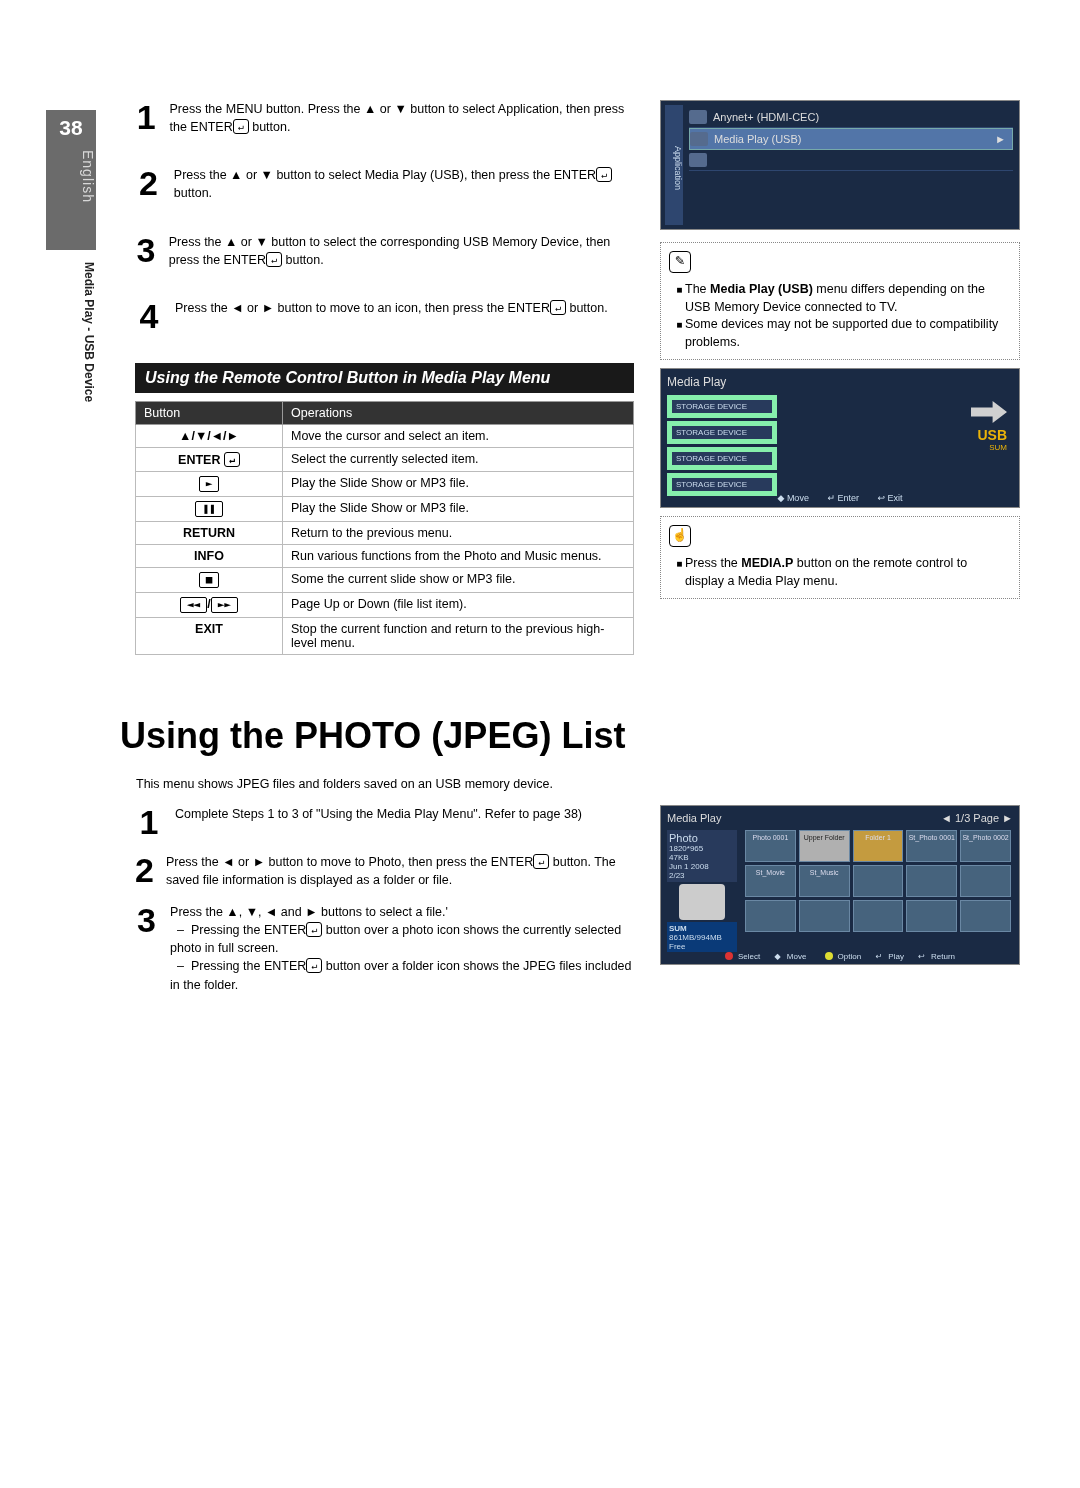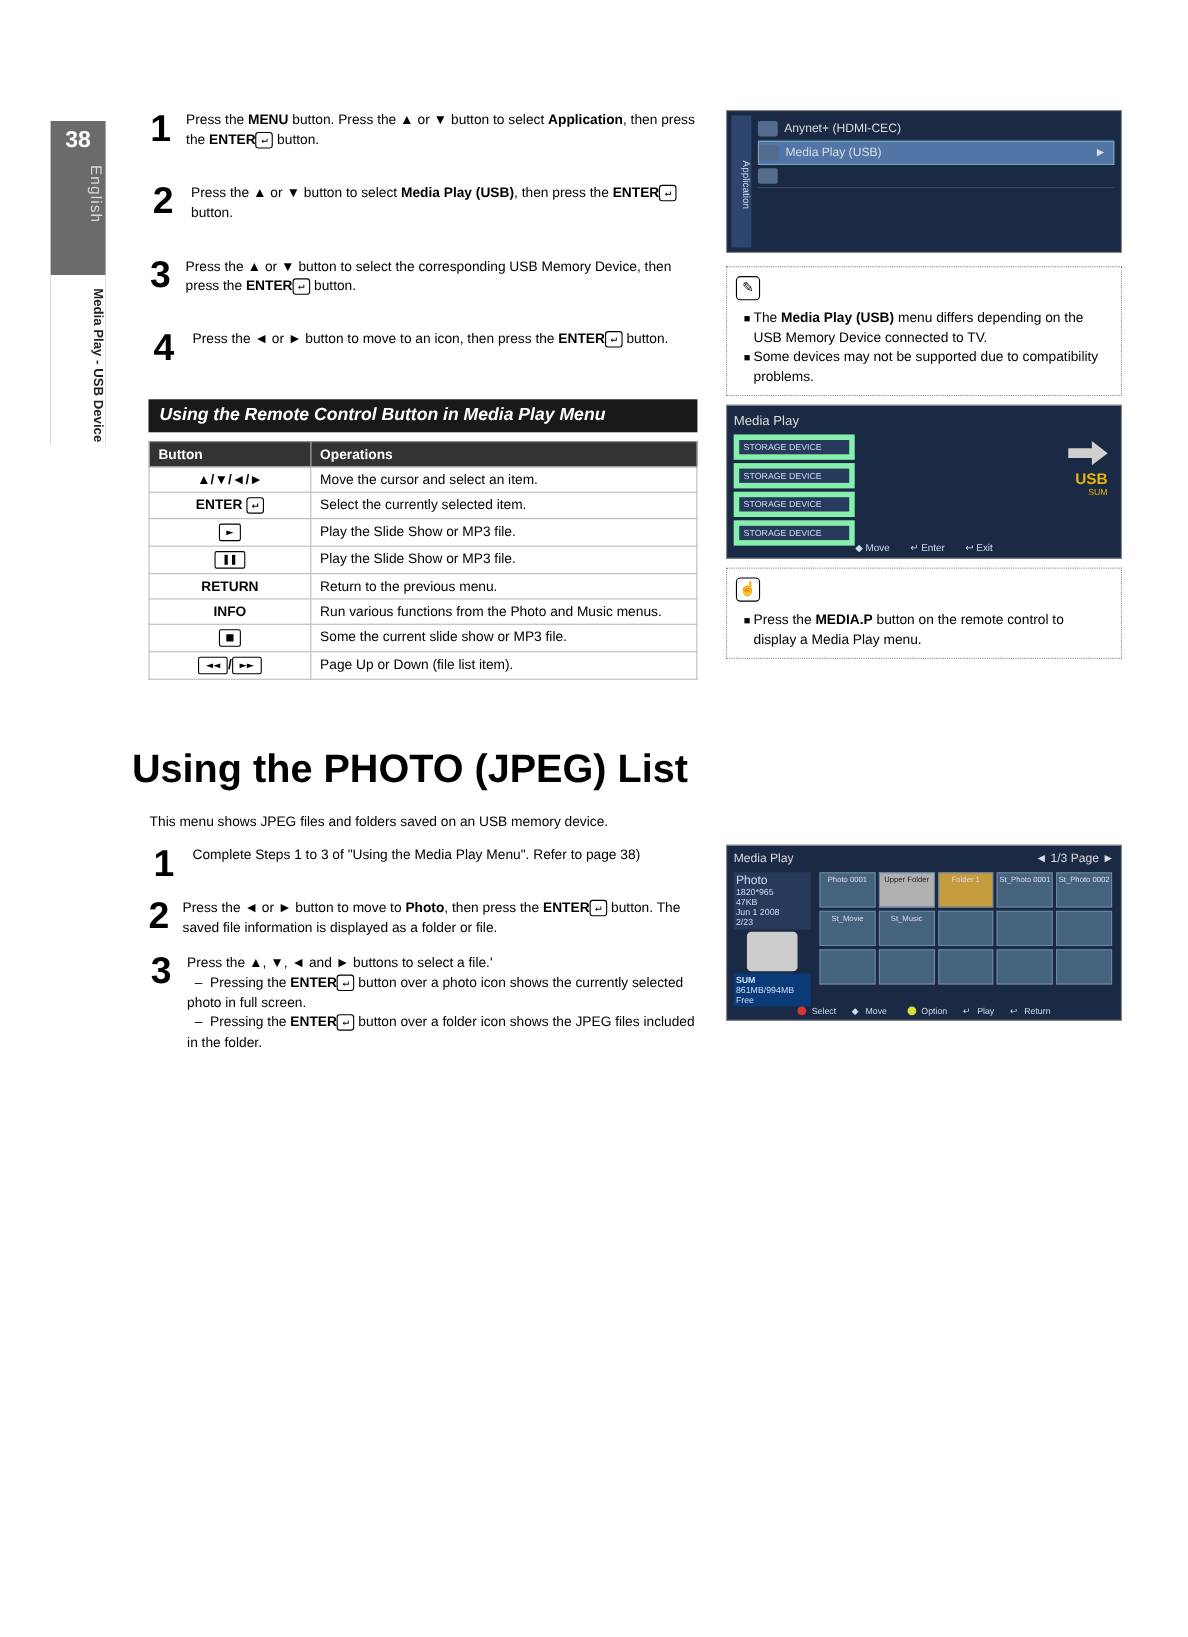--- a/index.html
+++ b/index.html
@@ -83,21 +83,21 @@
     margin-bottom: 30px;
   }
   .step .num {
     font-size: 34px;
     font-weight: bold;
     width: 28px;
     text-align: center;
     line-height: 1;
   }
   .step .txt { font-size: 12.5px; line-height: 1.45; }
-  .txt b { font-weight: bold; }
+  .txt b { font-weight: normal; }
   .enter-glyph {
     display:inline-block; border:1px solid #000; border-radius:3px;
     font-size:10px; padding:0 4px; line-height:13px; vertical-align: 1px;
     font-family: monospace;
   }
 
   .banner {
     background: #191919;
     color: #fff;
     font-weight: bold;
@@ -110,21 +110,21 @@
   table.ops {
     border-collapse: collapse;
     width: 100%;
     font-size: 12.5px;
   }
   table.ops th {
     background: #333;
     color: #fff;
     text-align: left;
     padding: 4px 8px;
-    font-weight: bold;
+    font-weight: normal;
     border: 1px solid #999;
     margin-left: 44px;
   }
   table.ops td {
     border: 1px solid #bbb;
     padding: 4px 8px;
     vertical-align: top;
   }
   table.ops td.btn-col { text-align: center; font-weight: bold; width: 130px;}
   .iconbox {
@@ -300,20 +300,24 @@
               <td>Run various functions from the Photo and Music menus.</td>
             </tr>
             <tr>
               <td class="btn-col"><span class="iconbox">■</span></td>
               <td>Some the current slide show or MP3 file.</td>
             </tr>
             <tr>
               <td class="btn-col"><span class="iconbox">◄◄</span>/<span class="iconbox">►►</span></td>
               <td>Page Up or Down (file list item).</td>
             </tr>
+            <tr>
+              <td class="btn-col">EXIT</td>
+              <td>Stop the current function and return to the previous high-level menu.</td>
+            </tr>
           </tbody>
       </table>
     </div>
 
     <div class="right-col">
 
       <div class="screenshot ss1">
         <div class="app-tab">Application</div>
         <div class="ss1-row">
             <span class="ico"></span>

